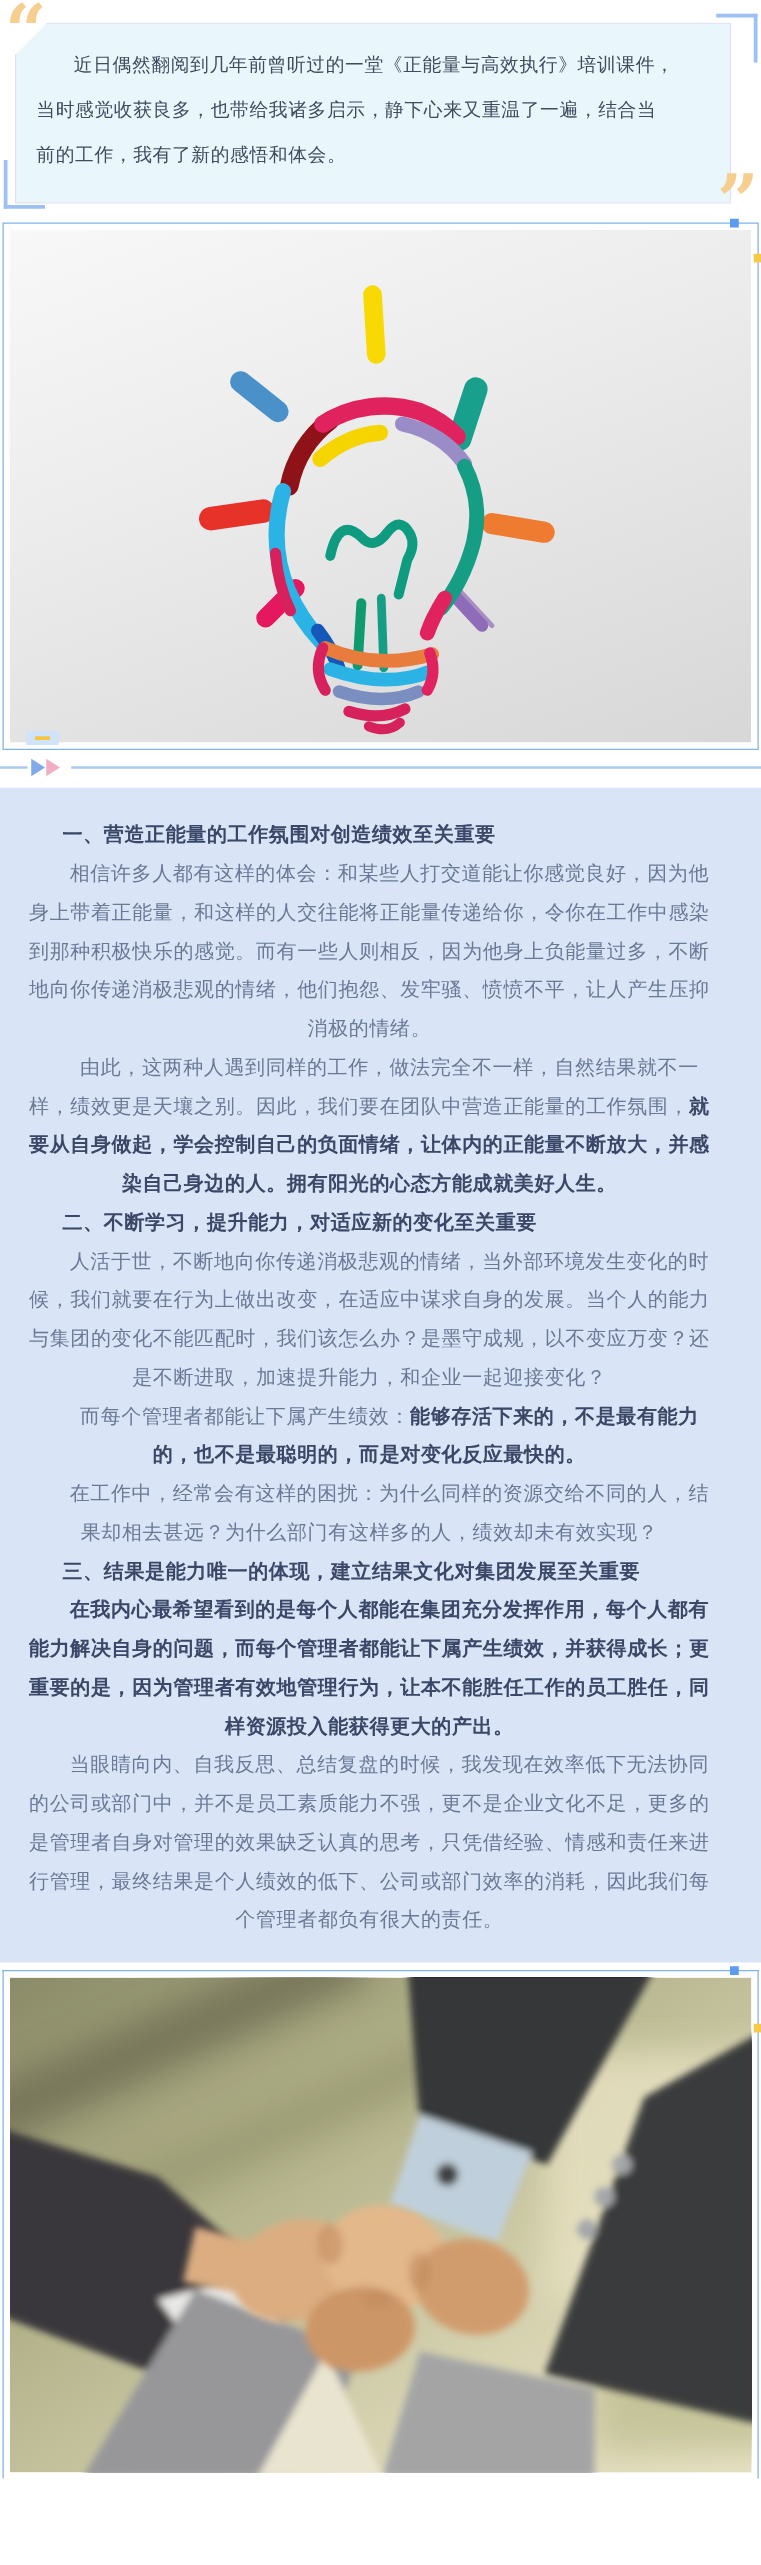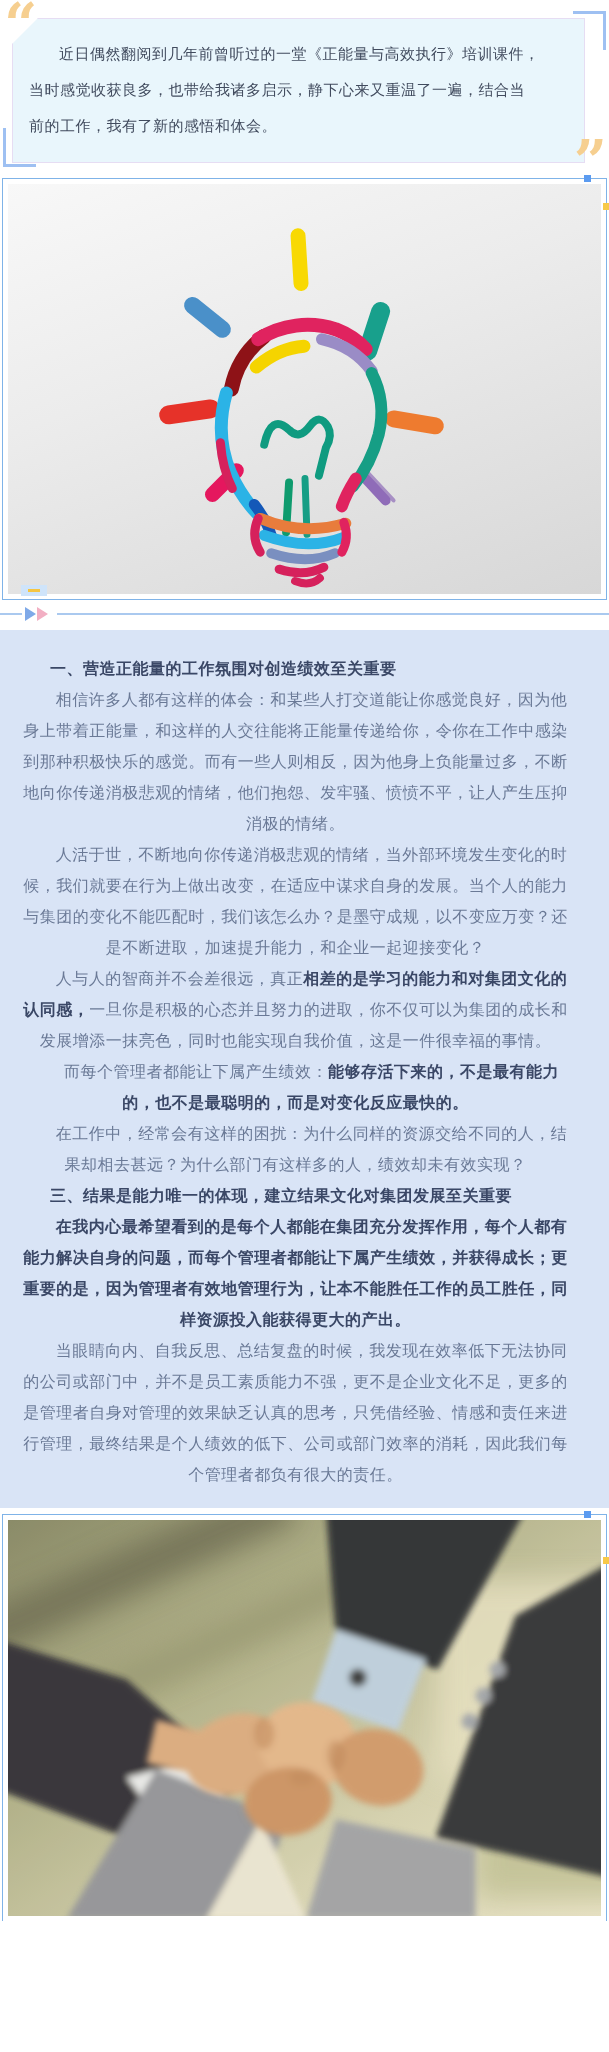--- a/index.html
+++ b/index.html
@@ -8,21 +8,21 @@
   
   .quote-wrap{position:relative;height:178px;}
   .quote-box{
     position:absolute;left:12px;top:18px;width:573px;height:145px;
     background:#e9f6fc;border:1px solid #e6ddf3;box-sizing:border-box;
     clip-path:polygon(26px 0,100% 0,100% 100%,0 100%,0 26px);
   }
   .quote-text{
     margin:0;padding:17px 44px 0 16px;
     font-size:15px;line-height:36px;color:#414b5e;
-    text-indent:2em;letter-spacing:.5px;
+    text-indent:2em;letter-spacing:.5px;font-family:Liberation Mono, monospace;
   }
   .q-mark{position:absolute;font-family:"DejaVu Serif","Liberation Serif",serif;
     color:#f6cf90;font-weight:bold;line-height:1;user-select:none;}
   .q-open{left:4px;top:-4px;font-size:58px;}
   .q-close{right:2px;top:132px;font-size:58px;}
   .bracket{position:absolute;width:30px;height:36px;}
   .bracket-tr{right:3px;top:11px;border-top:3px solid #9ec0f2;border-right:3px solid #9ec0f2;}
   .bracket-bl{left:3px;top:128px;border-bottom:3px solid #9ec0f2;border-left:3px solid #9ec0f2;}
 
   
@@ -118,22 +118,23 @@
 <div class="divider">
   <span class="seg-line seg-left"></span>
   <span class="tri tri-blue"></span>
   <span class="tri tri-pink"></span>
   <span class="seg-line seg-right"></span>
 </div>
 
 <section class="article-body">
     <p class="blk heading"><span class="seg bold">一、营造正能量的工作氛围对创造绩效至关重要</span></p>
     <p class="blk para"><span class="seg">相信许多人都有这样的体会：和某些人打交道能让你感觉良好，因为他身上带着正能量，和这样的人交往能将正能量传递给你，令你在工作中感染到那种积极快乐的感觉。而有一些人则相反，因为他身上负能量过多，不断地向你传递消极悲观的情绪，他们抱怨、发牢骚、愤愤不平，让人产生压抑消极的情绪。</span></p>
+    <p class="blk para"><span class="seg">由此，这两种人遇到同样的工作，做法完全不一样，自然结果就不一样，绩效更是天壤之别。因此，我们要在团队中营造正能量的工作氛围，</span><span class="seg bold">就要从自身做起，学会控制自己的负面情绪，让体内的正能量不断放大，并感染自己身边的人。拥有阳光的心态方能成就美好人生。</span></p>
+    <p class="blk heading"><span class="seg bold">二、不断学习，提升能力，对适应新的变化至关重要</span></p>
     <p class="blk para"><span class="seg">人活于世，不断地向你传递消极悲观的情绪，当外部环境发生变化的时候，我们就要在行为上做出改变，在适应中谋求自身的发展。当个人的能力与集团的变化不能匹配时，我们该怎么办？是墨守成规，以不变应万变？还是不断进取，加速提升能力，和企业一起迎接变化？</span></p>
-    <p class="blk para"><span class="seg">人与人的智商并不会差很远，真正</span><span class="seg bold">相差的是学习的能力和对集团文化的认同感，</span><span class="seg">一旦你是积极的心态并且努力的进取，你不仅可以为集团的成长和发展增添一抹亮色，同时也能实现自我价值，这是一件很幸福的事情。</span></p>
     <p class="blk para"><span class="seg">而每个管理者都能让下属产生绩效：</span><span class="seg bold">能够存活下来的，不是最有能力的，也不是最聪明的，而是对变化反应最快的。</span></p>
     <p class="blk para"><span class="seg">在工作中，经常会有这样的困扰：为什么同样的资源交给不同的人，结果却相去甚远？为什么部门有这样多的人，绩效却未有效实现？</span></p>
     <p class="blk heading"><span class="seg bold">三、结果是能力唯一的体现，建立结果文化对集团发展至关重要</span></p>
     <p class="blk para"><span class="seg bold">在我内心最希望看到的是每个人都能在集团充分发挥作用，每个人都有能力解决自身的问题，而每个管理者都能让下属产生绩效，并获得成长；更重要的是，因为管理者有效地管理行为，让本不能胜任工作的员工胜任，同样资源投入能获得更大的产出。</span></p>
     <p class="blk para"><span class="seg">当眼睛向内、自我反思、总结复盘的时候，我发现在效率低下无法协同的公司或部门中，并不是员工素质能力不强，更不是企业文化不足，更多的是管理者自身对管理的效果缺乏认真的思考，只凭借经验、情感和责任来进行管理，最终结果是个人绩效的低下、公司或部门效率的消耗，因此我们每个管理者都负有很大的责任。</span></p>
   </section>
 
 <figure class="figure fig2" role="img" aria-label="商务团队击拳合作照片">
   <span class="dot dot-blue"></span>
   <span class="dot dot-yellow"></span>

